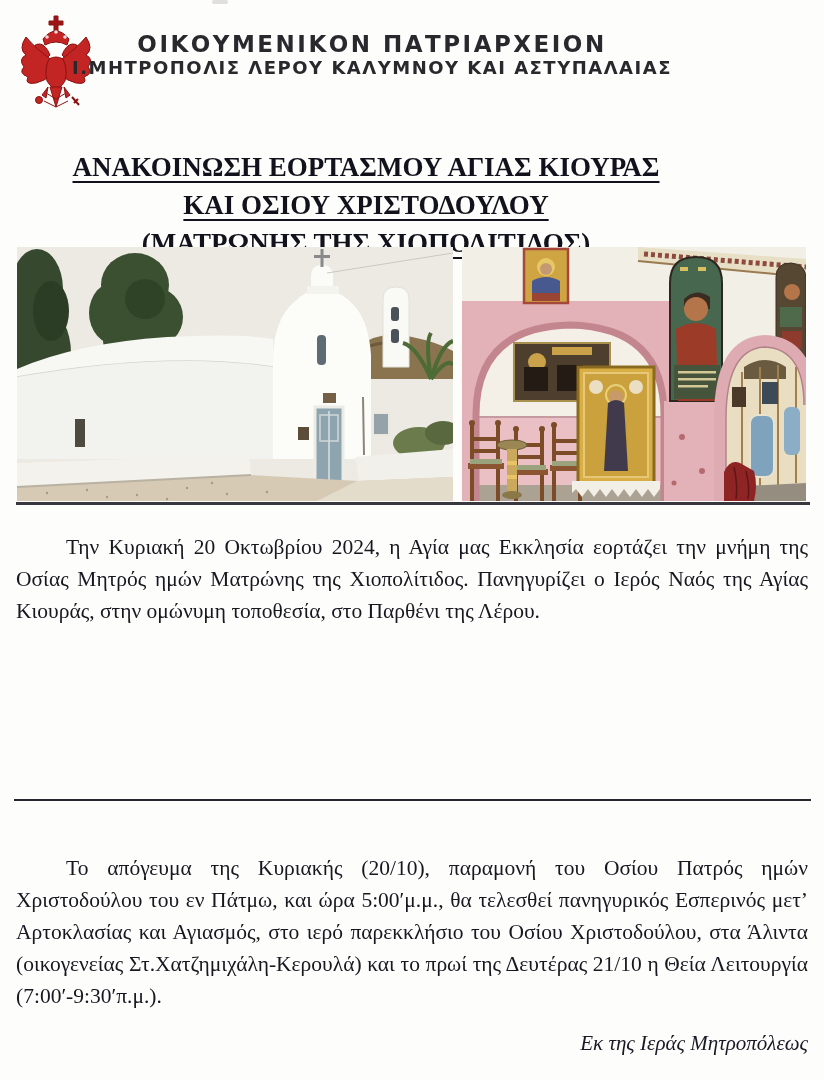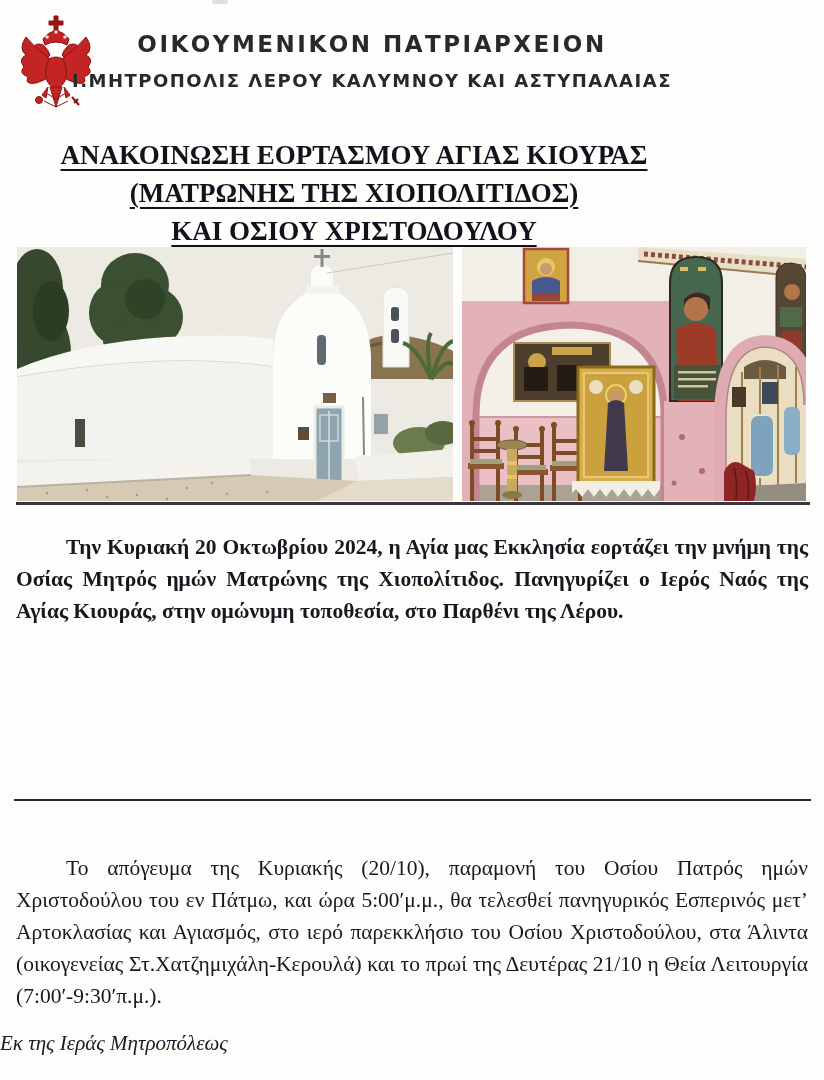--- a/index.html
+++ b/index.html
@@ -6,45 +6,45 @@
   .page{position:relative;width:824px;height:1080px;background:#fdfdfc;overflow:hidden;
         font-family:"Liberation Serif","DejaVu Serif",serif;color:#1b1b22;padding-left:26px;}
 
   .scan-speck{position:absolute;left:212px;top:0;width:16px;height:4px;background:#d9d7d2;border-radius:2px;opacity:.8;}
 
   
   .emblem{position:absolute;left:16px;top:15px;width:80px;height:96px;}
   .org{position:absolute;left:4px;top:31px;width:736px;text-align:center;
        font-family:"DejaVu Sans","Liberation Sans",sans-serif;color:#29292d;}
   .org1{font-size:23px;font-weight:bold;letter-spacing:2.5px;}
-  .org2{font-size:18px;font-weight:bold;letter-spacing:1.5px;margin-top:13px;}
+  .org2{font-size:18px;font-weight:bold;letter-spacing:1.5px;margin-top:0;}
 
   
-  .title{position:absolute;left:0;top:132px;width:700px;margin:4px;text-align:center;
+  .title{position:absolute;left:0;top:132px;width:700px;margin:16px;text-align:center;
          font-size:27px;font-weight:bold;line-height:38px;color:#12121c;}
   .title .tl{display:block;text-decoration:underline;text-decoration-thickness:2px;text-underline-offset:5px;}
 
   
   .photos{position:absolute;left:0;top:247px;width:824px;height:260px;}
   .photo{position:absolute;top:0;margin:0;padding:0;}
   .photo svg{display:block;width:100%;height:100%;}
   .photo-left{left:17px;width:436px;height:254px;}
   .photo-right{left:462px;width:344px;height:254px;}
   .photo-underline{position:absolute;left:0px;top:255px;width:794px;height:3px;background:#37373d;}
 
   
   .body-text{position:absolute;left:16px;width:792px;font-size:21.5px;line-height:32px;
              text-align:justify;color:#17171f;}
   .body-text p{margin:0;text-indent:50px;}
-  .bt1{top:531px;font-weight:bold;}
+  .bt1{top:531px;}
   .bt2{top:852px;}
 
   .rule{position:absolute;left:14px;top:799px;width:797px;height:2px;background:#26262c;}
 
-  .signoff{position:absolute;left:0;top:1031px;width:808px;text-align:left;
+  .signoff{position:absolute;left:0;top:1031px;width:808px;text-align:right;
            font-style:italic;font-size:21px;color:#1a1a26;}
 </style>
 </head>
 <body>
 
 <div class="page">
 
   <div class="scan-speck"></div>
 
   <div class="emblem">
@@ -70,22 +70,22 @@
       </g>
     </svg>
   </div>
   <div class="org">
     <div class="org1">ΟΙΚΟΥΜΕΝΙΚΟΝ ΠΑΤΡΙΑΡΧΕΙΟΝ</div>
     <div class="org2">Ι.ΜΗΤΡΟΠΟΛΙΣ ΛΕΡΟΥ ΚΑΛΥΜΝΟΥ ΚΑΙ ΑΣΤΥΠΑΛΑΙΑΣ</div>
   </div>
 
   <h1 class="title">
     <span class="tl">ΑΝΑΚΟΙΝΩΣΗ ΕΟΡΤΑΣΜΟΥ ΑΓΙΑΣ ΚΙΟΥΡΑΣ</span>
+    <span class="tl">ΚΑΙ ΟΣΙΟΥ ΧΡΙΣΤΟΔΟΥΛΟΥ</span>
     <span class="tl">(ΜΑΤΡΩΝΗΣ ΤΗΣ ΧΙΟΠΟΛΙΤΙΔΟΣ)</span>
-    <span class="tl">ΚΑΙ ΟΣΙΟΥ ΧΡΙΣΤΟΔΟΥΛΟΥ</span>
   </h1>
 
   <div class="photos">
 
     <figure class="photo photo-left" role="img" aria-label="Λευκό εξωκκλήσι της Αγίας Κιουράς με κυπαρίσσια, καμπαναριό και σταυρό">
       <svg viewBox="0 0 436 254" preserveAspectRatio="none">
         <rect x="0" y="0" width="436" height="254" fill="#eceae2"></rect>
         <path d="M320 120 L340 100 Q365 82 395 90 Q420 95 436 104 L436 132 L320 132 Z" fill="#8a7450"></path>
         <path d="M340 104 Q365 92 392 96" stroke="#6d5a3c" stroke-width="3" fill="none"></path>
 

